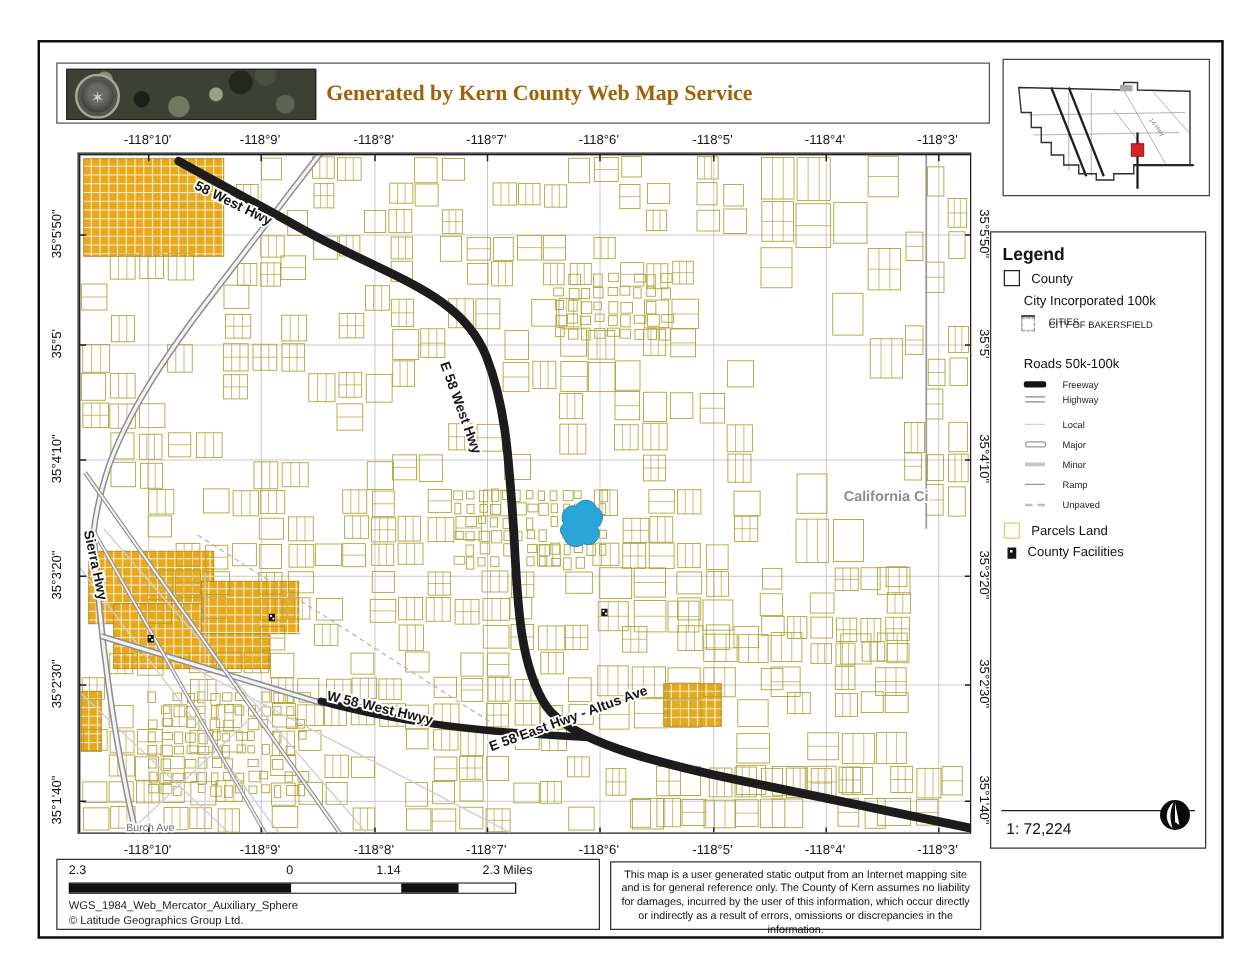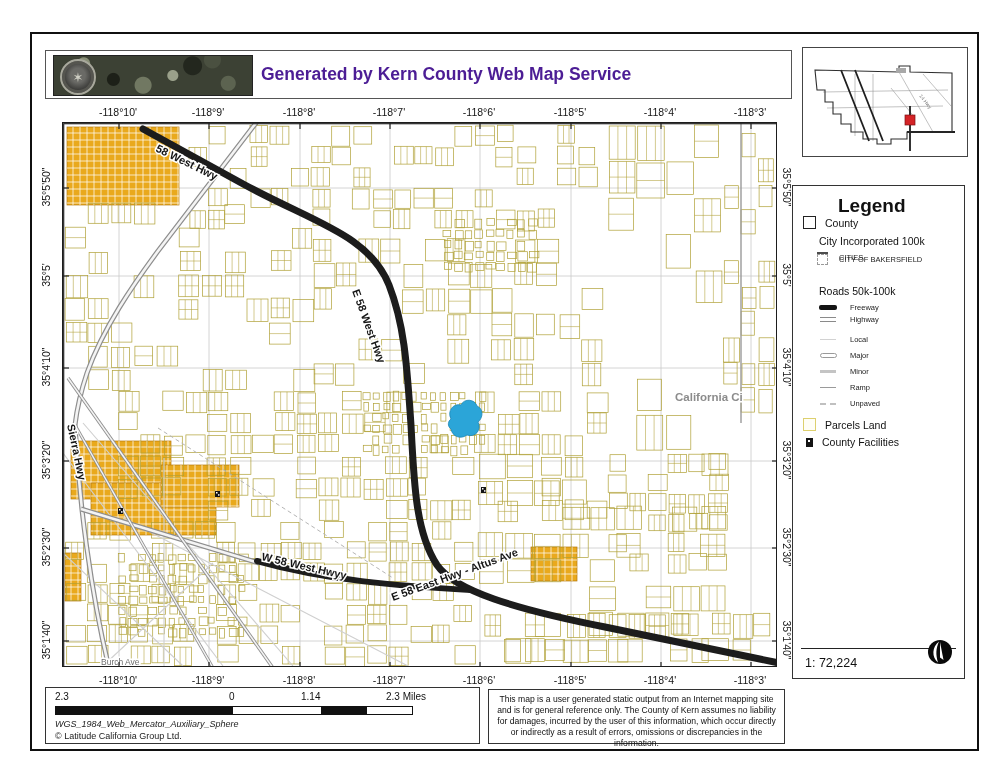--- a/index.html
+++ b/index.html
@@ -21,39 +21,39 @@
           radial-gradient(circle at 80% 10%, #4a5040 0 8px, transparent 9px);}
   .logo-text{position:absolute;left:44px;top:2px;}
   .logo-title{font-size:17px;font-weight:bold;color:#f4f4ee;letter-spacing:.5px;
         text-shadow:1px 1px 0 #000,-1px -1px 0 #000,1px -1px 0 #000,-1px 1px 0 #000,2px 2px 2px #000;}
   .logo-sub{font-size:9.5px;font-style:italic;color:#f0f0ea;margin-left:18px;margin-top:-1px;
         text-shadow:1px 1px 0 #000,-1px -1px 0 #000;}
   .seal{position:absolute;left:6px;top:3px;width:32px;height:32px;border-radius:50%;
         background:radial-gradient(circle at 50% 45%, #6a6a66 0 30%, #2e2e2c 70%);
         border:2px solid #a8a89c;box-shadow:inset 0 0 0 3px #55554f;color:#cfcfc4;font-size:13px;
         display:flex;align-items:center;justify-content:center;}
-  .main-title{position:absolute;left:215px;top:13px;font-size:17.5px;font-weight:bold;color:#4c1d95;}
+  .main-title{position:absolute;left:215px;top:13px;font-size:17.5px;font-weight:bold;color:#a16207;font-family:Liberation Serif, serif;}
 
   
   .inset{left:770px;top:13px;width:166px;height:110px;border:1.2px solid #444;}
 
   
   .map-frame{left:30px;top:88px;width:715px;height:545px;border:1.4px solid #1d1d1d;overflow:hidden;background:#fff;}
   .axis-label{position:absolute;font-size:10.5px;color:#141414;transform:translate(-50%,-50%);white-space:nowrap;}
   .axis-label.lat-l{transform:translate(-50%,-50%) rotate(-90deg);}
   .axis-label.lat-r{transform:translate(-50%,-50%) rotate(90deg);}
   .rlabel{font-size:11px;font-weight:bold;fill:#161616;stroke:#ffffff;stroke-width:3px;paint-order:stroke;}
   .rlabel.small{font-size:8.5px;font-weight:normal;fill:#6e6e6e;}
   .rlabel.place{font-size:11.5px;fill:#8c8c8c;}
 
   
   .legend{left:760px;top:151px;width:173px;height:494px;border:1.2px solid #333;}
   .lg-item{position:absolute;left:10px;display:flex;align-items:center;gap:9px;font-size:10.5px;color:#111;white-space:nowrap;}
   .lg-item.sub{left:24px;font-size:7.5px;gap:11px;color:#222;}
-  .lg-title{position:absolute;left:9px;top:9px;font-size:19px;font-weight:bold;margin-left:36px;}
+  .lg-title{position:absolute;left:9px;top:9px;font-size:14px;font-weight:bold;}
   .ic{flex:0 0 auto;display:inline-block;box-sizing:border-box;}
   .ic-county{width:13px;height:13px;border:1.6px solid #222;background:#fff;}
   .ic-cities{width:11px;height:11px;border:2px dashed #4c4c4c;background:#fff;}
   .ic-bak{width:11px;height:11px;border:1.6px dashed #9a9a9a;background:#fff;}
   .icell{width:22px;display:flex;justify-content:center;}
   .ic-freeway{width:18px;height:5px;background:#141414;border-radius:2px;}
   .ic-highway{width:16px;height:5px;border-top:1.6px solid #8a8a8a;border-bottom:1.6px solid #8a8a8a;}
   .ic-local{width:16px;height:1.6px;background:#d2d2d2;}
   .ic-major{width:17px;height:5px;border:1px solid #9a9a9a;border-radius:3px;background:#fff;}
   .ic-minor{width:16px;height:2.2px;background:#c4c4c4;}
@@ -68,21 +68,21 @@
 
   
   .notes{left:758px;top:652px;width:178px;height:57px;border:1.4px solid #1d1d1d;}
   .notes-header{font-size:10px;font-weight:bold;padding:2px 5px 2px;border-bottom:1.2px solid #222;}
 
   
   .scalebox{left:13px;top:653px;width:435px;height:57px;border:1.2px solid #333;}
   .sb-label{position:absolute;top:3px;font-size:10px;color:#111;}
   .sb-bar{position:absolute;left:9px;top:18px;height:7px;display:flex;border:1px solid #111;}
   .sb-seg{height:100%;}
-  .sb-proj{position:absolute;left:9px;top:31px;font-size:9px;color:#222;font-style:italic;}
+  .sb-proj{position:absolute;left:9px;top:31px;font-size:9px;color:#222;}
   .sb-copy{position:absolute;left:9px;top:43px;font-size:9px;color:#222;}
 
   
   .disclaimer{left:456px;top:655px;width:297px;height:55px;border:1.2px solid #333;
       font-size:8.6px;line-height:1.28;text-align:center;padding:4px 7px;color:#101010;}
 </style>
 </head>
 <body>
 
 <div class="sheet">
@@ -1492,21 +1492,21 @@
     <span class="sb-label" style="left:183px">0</span>
     <span class="sb-label" style="left:255px">1.14</span>
     <span class="sb-label" style="left:340px">2.3 Miles</span>
     <div class="sb-bar">
       <div class="sb-seg" style="width:177px;background:#111"></div>
       <div class="sb-seg" style="width:88px;background:#fff"></div>
       <div class="sb-seg" style="width:46px;background:#111"></div>
       <div class="sb-seg" style="width:45px;background:#fff"></div>
     </div>
     <div class="sb-proj">WGS_1984_Web_Mercator_Auxiliary_Sphere</div>
-    <div class="sb-copy">© Latitude California Group Ltd.</div>
+    <div class="sb-copy">© Latitude Geographics Group Ltd.</div>
   </div>
 
   <div class="box disclaimer">This map is a user generated static output from an Internet mapping site and is for general reference only. The County of Kern assumes no liability for damages, incurred by the user of this information, which occur directly or indirectly as a result of errors, omissions or discrepancies in the information.</div>
 
 <div class="axis-label" style="left: 86px; top: 78px;">-118°10'</div>
     <div class="axis-label" style="left: 86px; top: 646px;">-118°10'</div>
     <div class="axis-label" style="left: 176px; top: 78px;">-118°9'</div>
     <div class="axis-label" style="left: 176px; top: 646px;">-118°9'</div>
     <div class="axis-label" style="left: 267px; top: 78px;">-118°8'</div>
     <div class="axis-label" style="left: 267px; top: 646px;">-118°8'</div>

